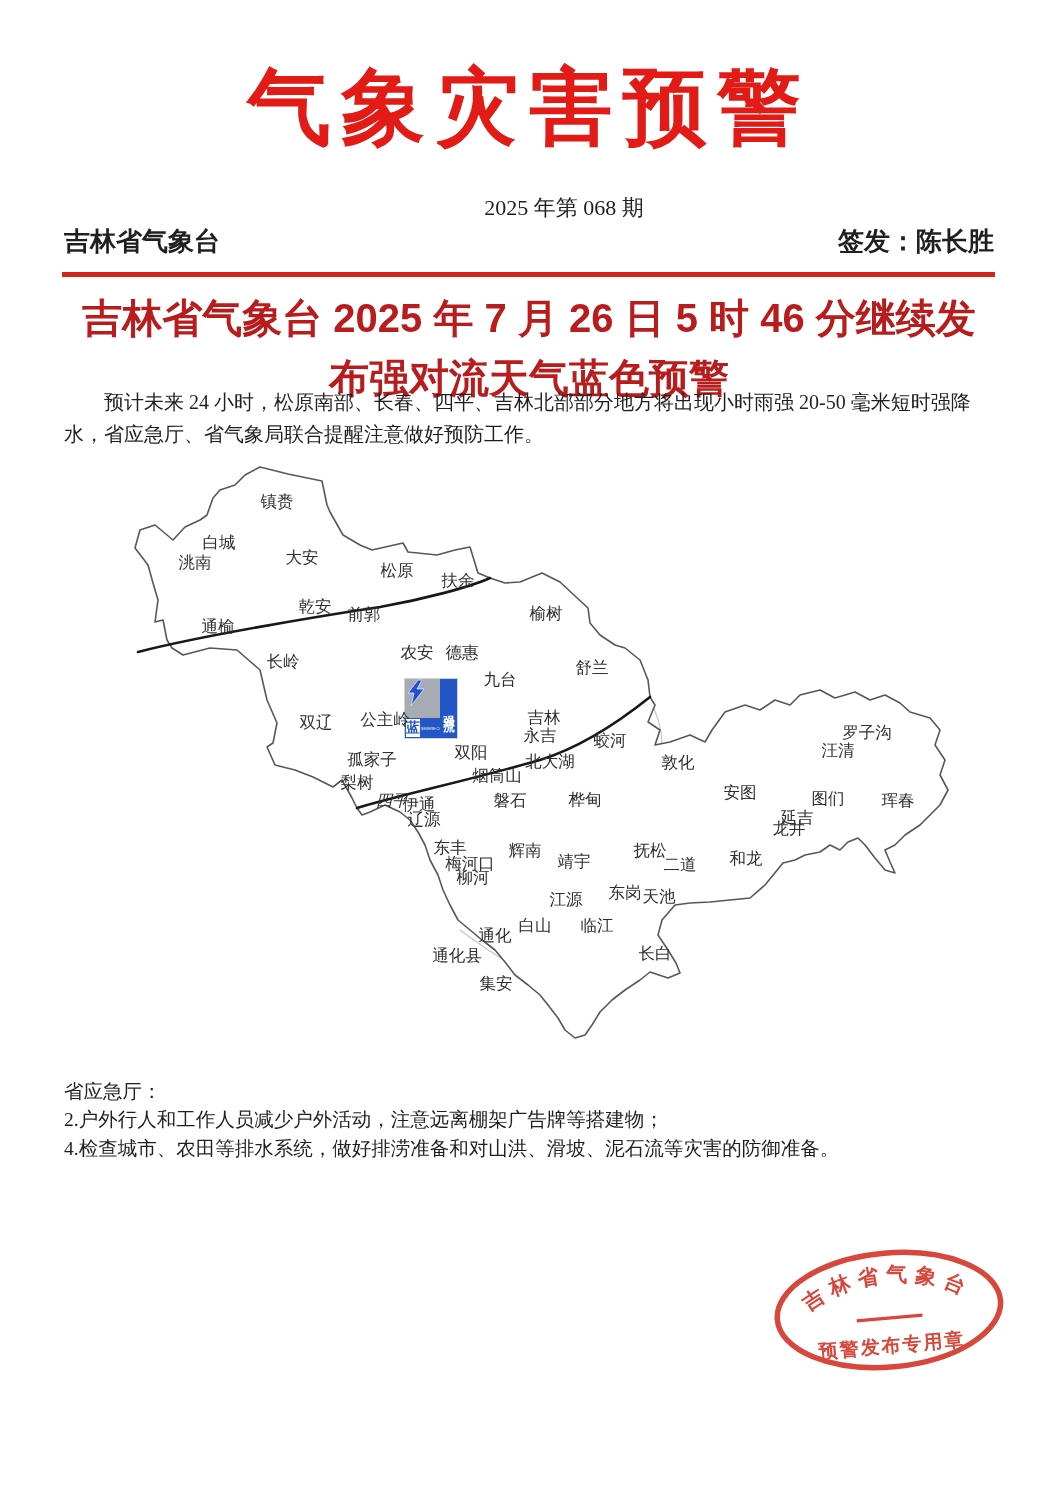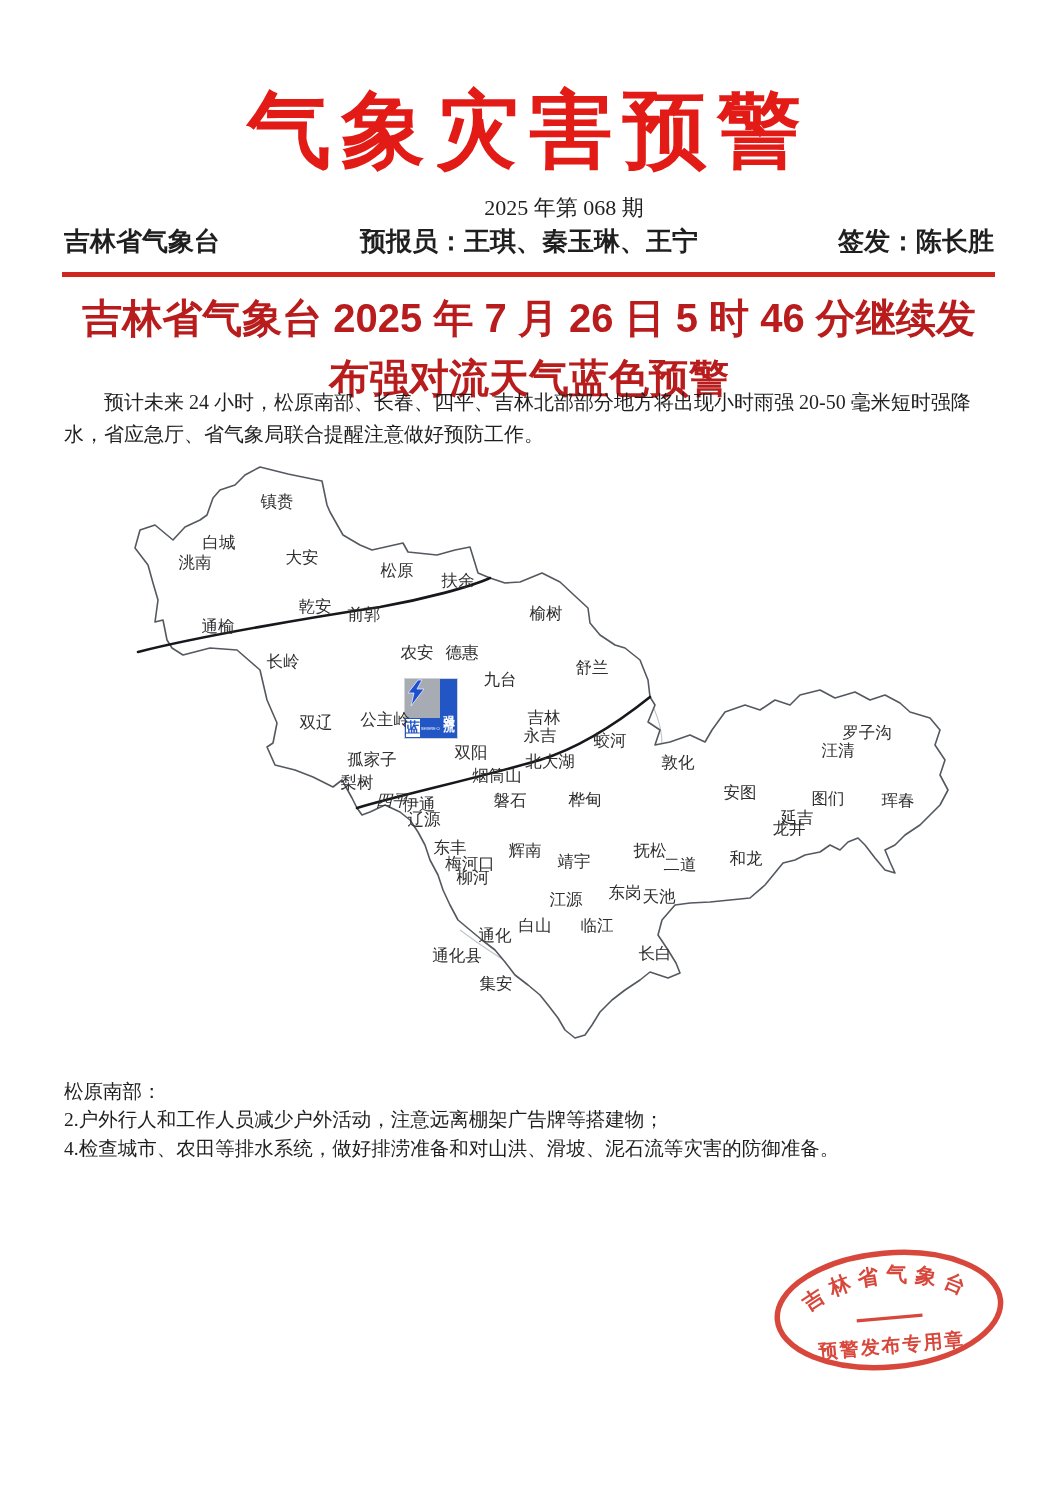--- a/index.html
+++ b/index.html
@@ -7,23 +7,23 @@
     --divider-red:#cf2620;
     --seal-red:#d8473b;
     --icon-blue:#2256c5;
     --icon-gray:#a7abb3;
     --text-black:#1f1f1f;
   }
   html,body{margin:0;padding:0;background:#ffffff;}
   .page{position:relative;width:1058px;height:1496px;background:#ffffff;overflow:hidden;
         font-family:"Liberation Serif","DejaVu Serif",serif;color:var(--text-black);}
 
-  .page-title{position:absolute;top:84px;left:0;width:100%;text-align:center;
+  .page-title{position:absolute;top:68px;left:0;width:100%;text-align:center;
     font-size:84px;line-height:1.1;font-weight:900;letter-spacing:10px;
-    color:var(--title-red);font-family:Liberation Sans, sans-serif;}
+    color:var(--title-red);font-family:Liberation Mono, monospace;}
   .issue-line{position:absolute;top:193px;left:0;width:100%;text-align:center;
     font-size:22px;font-weight:500;margin-left:35px;}
   .header-row{position:absolute;top:224px;left:64px;width:930px;display:flex;
     justify-content:space-between;font-size:26px;font-weight:700;}
   .red-divider{position:absolute;top:272px;left:62px;width:933px;height:5px;
     background:var(--divider-red);}
 
   .headline{position:absolute;top:288px;left:64px;width:930px;text-align:center;
     font-size:40px;line-height:1.5;font-weight:800;
     font-family:"Liberation Sans","DejaVu Sans",sans-serif;color:#b91c1c;}
@@ -56,21 +56,20 @@
 </head>
 <body>
 
 <div class="page">
 
   <div class="page-title">气象灾害预警</div>
   <div class="issue-line">2025 年第 068 期</div>
 
   <div class="header-row">
     <span>吉林省气象台</span>
-    <span>预报员：王琪、秦玉琳、王宁</span>
     <span>签发：陈长胜</span>
   </div>
   <div class="red-divider"></div>
 
   <div class="headline">吉林省气象台 2025 年 7 月 26 日 5 时 46 分继续发布强对流天气蓝色预警</div>
   <div class="body-text">预计未来 24 小时，松原南部、长春、四平、吉林北部部分地方将出现小时雨强 20-50 毫米短时强降水，省应急厅、省气象局联合提醒注意做好预防工作。</div>
 
   <div class="map-box">
     <svg width="1058" height="580" viewBox="0 0 1058 580">
 
@@ -177,21 +176,21 @@
       <span class="map-label" style="left: 566px; top: 434px;">江源</span>
       <span class="map-label" style="left: 535px; top: 460px;">白山</span>
       <span class="map-label" style="left: 597px; top: 460px; text-align: right;">临江</span>
       <span class="map-label" style="left: 495px; top: 470px; text-align: right;">通化</span>
       <span class="map-label" style="left: 457px; top: 490px;">通化县</span>
       <span class="map-label" style="left: 655px; top: 488px;">长白</span>
       <span class="map-label" style="left: 496px; top: 518px;">集安</span>
     </div>
 
   <div class="suggestions">
-    <div>松原南部：</div>
+    <div>省应急厅：</div>
     <div>
         <div class="suggestion-item">2.户外行人和工作人员减少户外活动，注意远离棚架广告牌等搭建物；</div>
         <div class="suggestion-item">4.检查城市、农田等排水系统，做好排涝准备和对山洪、滑坡、泥石流等灾害的防御准备。</div>
       </div>
   </div>
 
   <svg class="seal" width="250" height="142" viewBox="0 0 250 142">
     <defs>
       <path id="sealArc" d="M 24,102 A 101,60 0 0 1 226,102" fill="none"></path>
     </defs>

